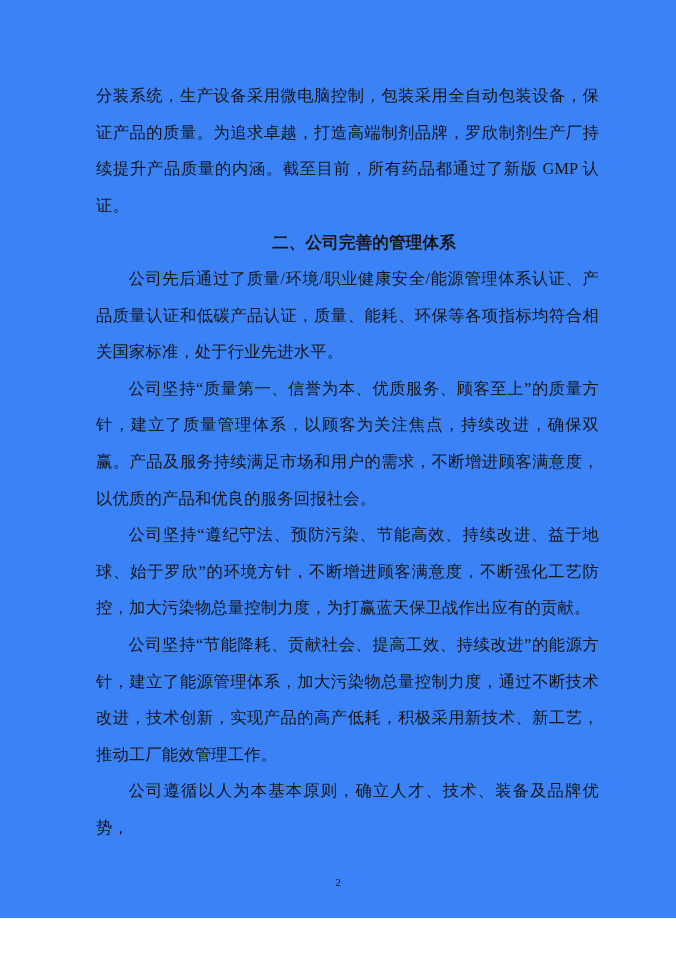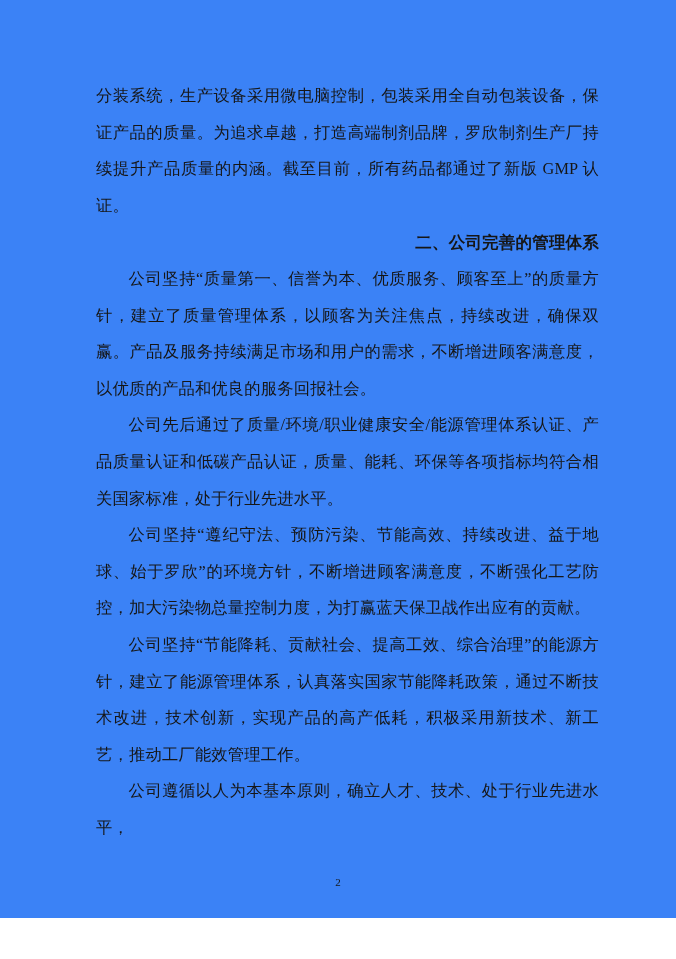--- a/index.html
+++ b/index.html
@@ -31,21 +31,21 @@
     text-align: justify;
     letter-spacing: 0.2px;
   }
   .content p.indented {
     text-indent: 2em;
   }
   .content p.heading {
     font-family: "Liberation Sans", "DejaVu Sans", sans-serif;
     font-weight: 700;
     font-size: 16.5px;
-    text-align: right;
+    text-align: center;
     text-indent: 2em;
   }
   .footer {
     position: absolute;
     left: 0;
     top: 872px;
     width: 100%;
     text-align: center;
   }
   .page-number {
@@ -54,23 +54,23 @@
     color: #161616;
   }
 </style>
 </head>
 <body>
 
 <div class="page">
   <div class="content">
       <p class="body">分装系统，生产设备采用微电脑控制，包装采用全自动包装设备，保证产品的质量。为追求卓越，打造高端制剂品牌，罗欣制剂生产厂持续提升产品质量的内涵。截至目前，所有药品都通过了新版 GMP 认证。</p>
       <p class="heading indented">二、公司完善的管理体系</p>
+      <p class="body indented">公司先后通过了质量/环境/职业健康安全/能源管理体系认证、产品质量认证和低碳产品认证，质量、能耗、环保等各项指标均符合相关国家标准，处于行业先进水平。</p>
       <p class="body indented">公司坚持“质量第一、信誉为本、优质服务、顾客至上”的质量方针，建立了质量管理体系，以顾客为关注焦点，持续改进，确保双赢。产品及服务持续满足市场和用户的需求，不断增进顾客满意度，以优质的产品和优良的服务回报社会。</p>
-      <p class="body indented">公司先后通过了质量/环境/职业健康安全/能源管理体系认证、产品质量认证和低碳产品认证，质量、能耗、环保等各项指标均符合相关国家标准，处于行业先进水平。</p>
       <p class="body indented">公司坚持“遵纪守法、预防污染、节能高效、持续改进、益于地球、始于罗欣”的环境方针，不断增进顾客满意度，不断强化工艺防控，加大污染物总量控制力度，为打赢蓝天保卫战作出应有的贡献。</p>
-      <p class="body indented">公司坚持“节能降耗、贡献社会、提高工效、综合治理”的能源方针，建立了能源管理体系，认真落实国家节能降耗政策，通过不断技术改进，技术创新，实现产品的高产低耗，积极采用新技术、新工艺，推动工厂能效管理工作。</p>
-      <p class="body indented">公司遵循以人为本基本原则，确立人才、技术、处于行业先进水平，</p>
+      <p class="body indented">公司坚持“节能降耗、贡献社会、提高工效、持续改进”的能源方针，建立了能源管理体系，加大污染物总量控制力度，通过不断技术改进，技术创新，实现产品的高产低耗，积极采用新技术、新工艺，推动工厂能效管理工作。</p>
+      <p class="body indented">公司遵循以人为本基本原则，确立人才、技术、装备及品牌优势，</p>
     </div>
 
   <div class="footer">
     <span class="page-number">2</span>
   </div>
 </div>
 
 </body></html>

